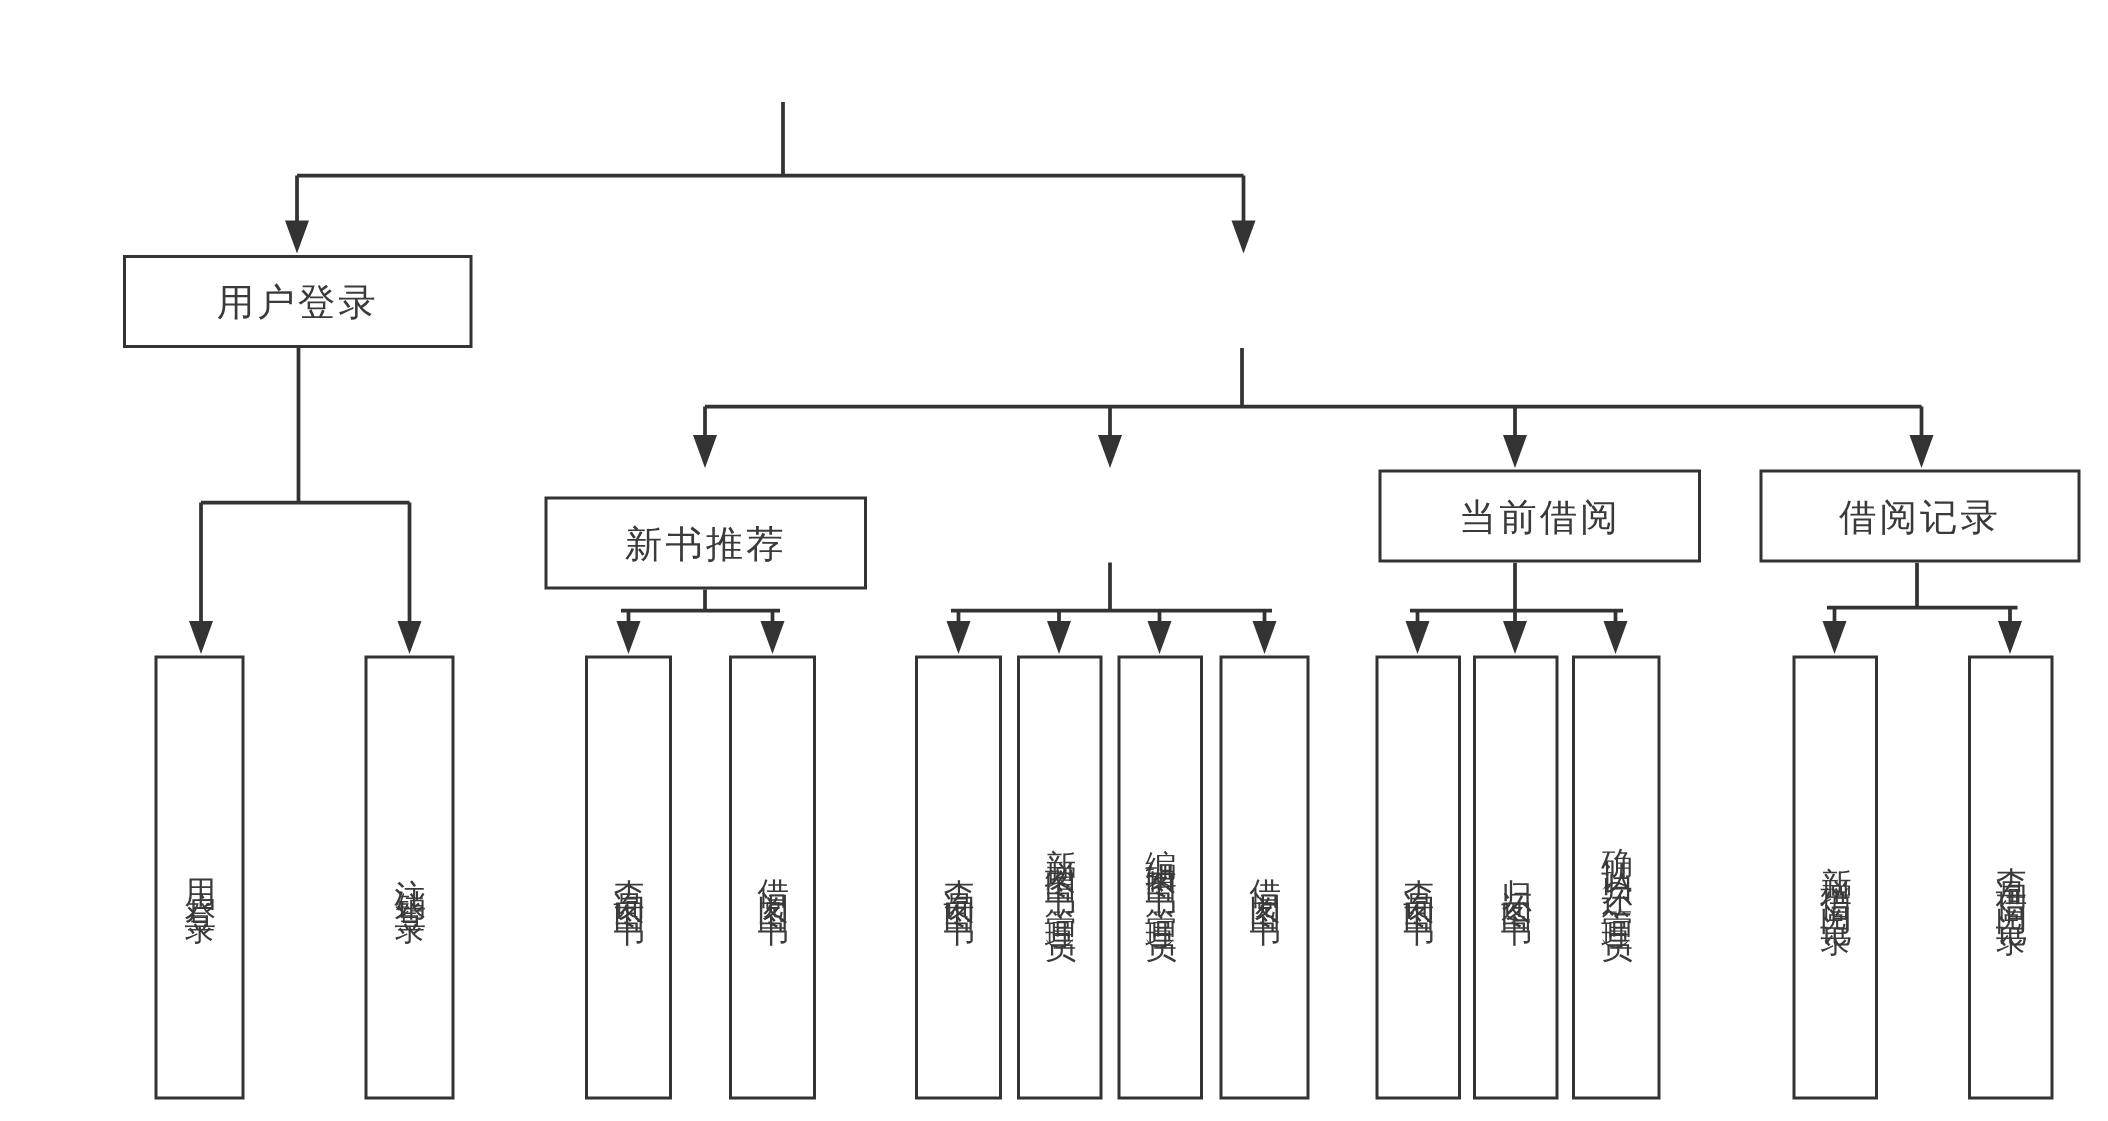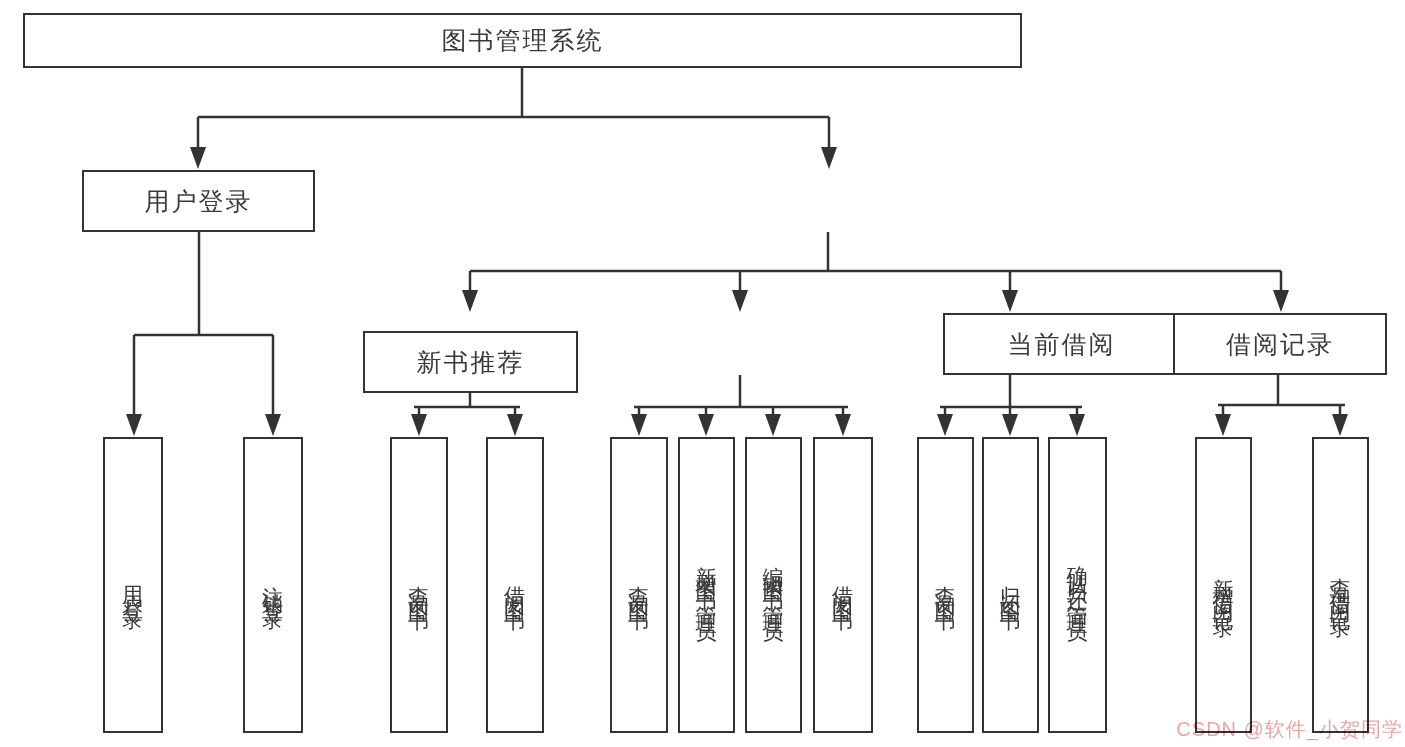--- a/index.html
+++ b/index.html
@@ -90,41 +90,39 @@
       <polygon points="765,414 781,414 773,436"></polygon>
       <polygon points="835,414 851,414 843,436"></polygon>
       <polygon points="937,414 953,414 945,436"></polygon>
       <polygon points="1002,414 1018,414 1010,436"></polygon>
       <polygon points="1069,414 1085,414 1077,436"></polygon>
       <polygon points="1215,414 1231,414 1223,436"></polygon>
       <polygon points="1332,414 1348,414 1340,436"></polygon>
     </g>
   </svg>
 
-  <div class="node" style="left:23px;top:13px;width:999px;height:55px">图书管理系统</div>
 
   <div class="node lvl2" style="left:82px;top:170px;width:233px">用户登录</div>
 
   <div class="node lvl3" style="left:363px;top:331px;width:215px">新书推荐</div>
-  <div class="node lvl3" style="left:943px;top:313px;width:237px">当前借阅</div>
+  <div class="node lvl3" style="left:919px;top:313px;width:215px">当前借阅</div>
   <div class="node lvl3" style="left:1173px;top:313px;width:214px">借阅记录</div>
 
   <div class="leaf" style="left:103px;width:60px">用户登录</div>
   <div class="leaf" style="left:243px;width:60px">注销登录</div>
 
   <div class="leaf" style="left:390px;width:58px">查询图书</div>
   <div class="leaf" style="left:486px;width:58px">借阅图书</div>
 
   <div class="leaf" style="left:610px;width:58px">查询图书</div>
   <div class="leaf" style="left:678px;width:57px">新增图书（管理员）</div>
   <div class="leaf" style="left:745px;width:57px">编辑图书（管理员）</div>
   <div class="leaf" style="left:813px;width:60px">借阅图书</div>
 
   <div class="leaf" style="left:917px;width:57px">查询图书</div>
   <div class="leaf" style="left:982px;width:57px">归还图书</div>
   <div class="leaf" style="left:1048px;width:59px">确认归还（管理员）</div>
 
   <div class="leaf" style="left:1195px;width:57px">新增借阅记录</div>
   <div class="leaf" style="left:1312px;width:57px">查询借阅记录</div>
 
-  <div class="watermark">CSDN @软件_小贺同学</div>
 
 </div>
 
 </body></html>

